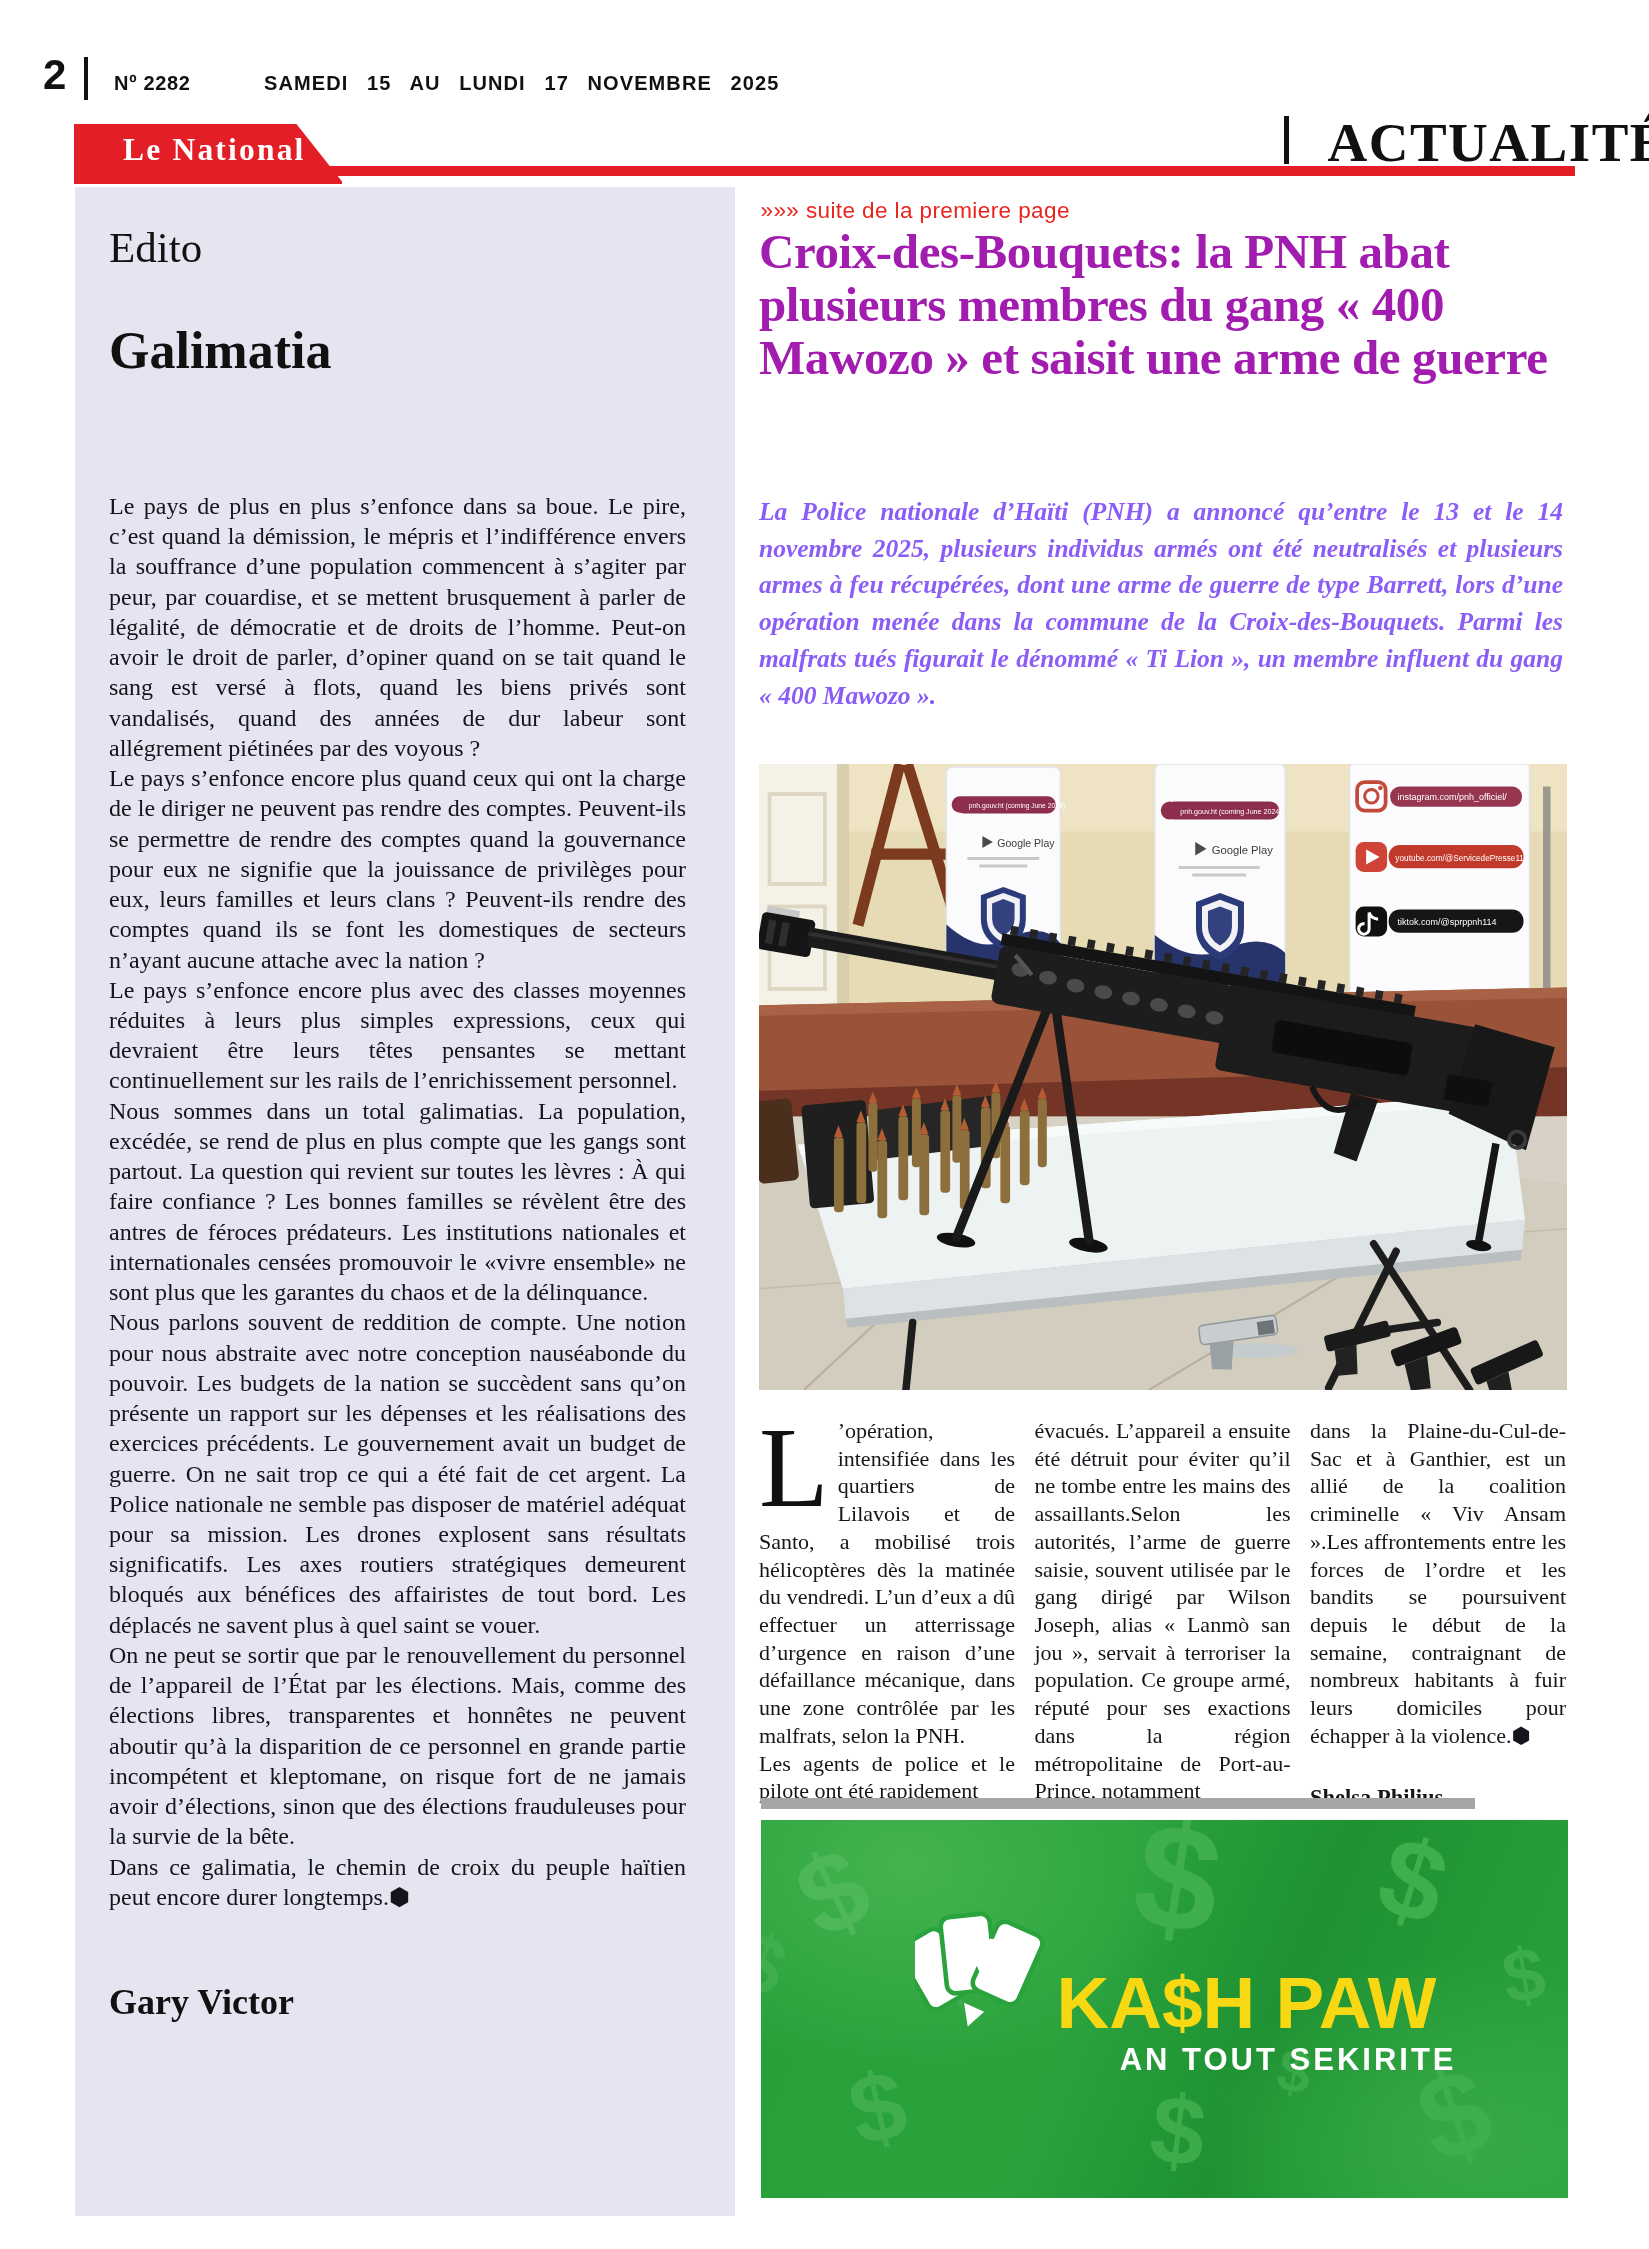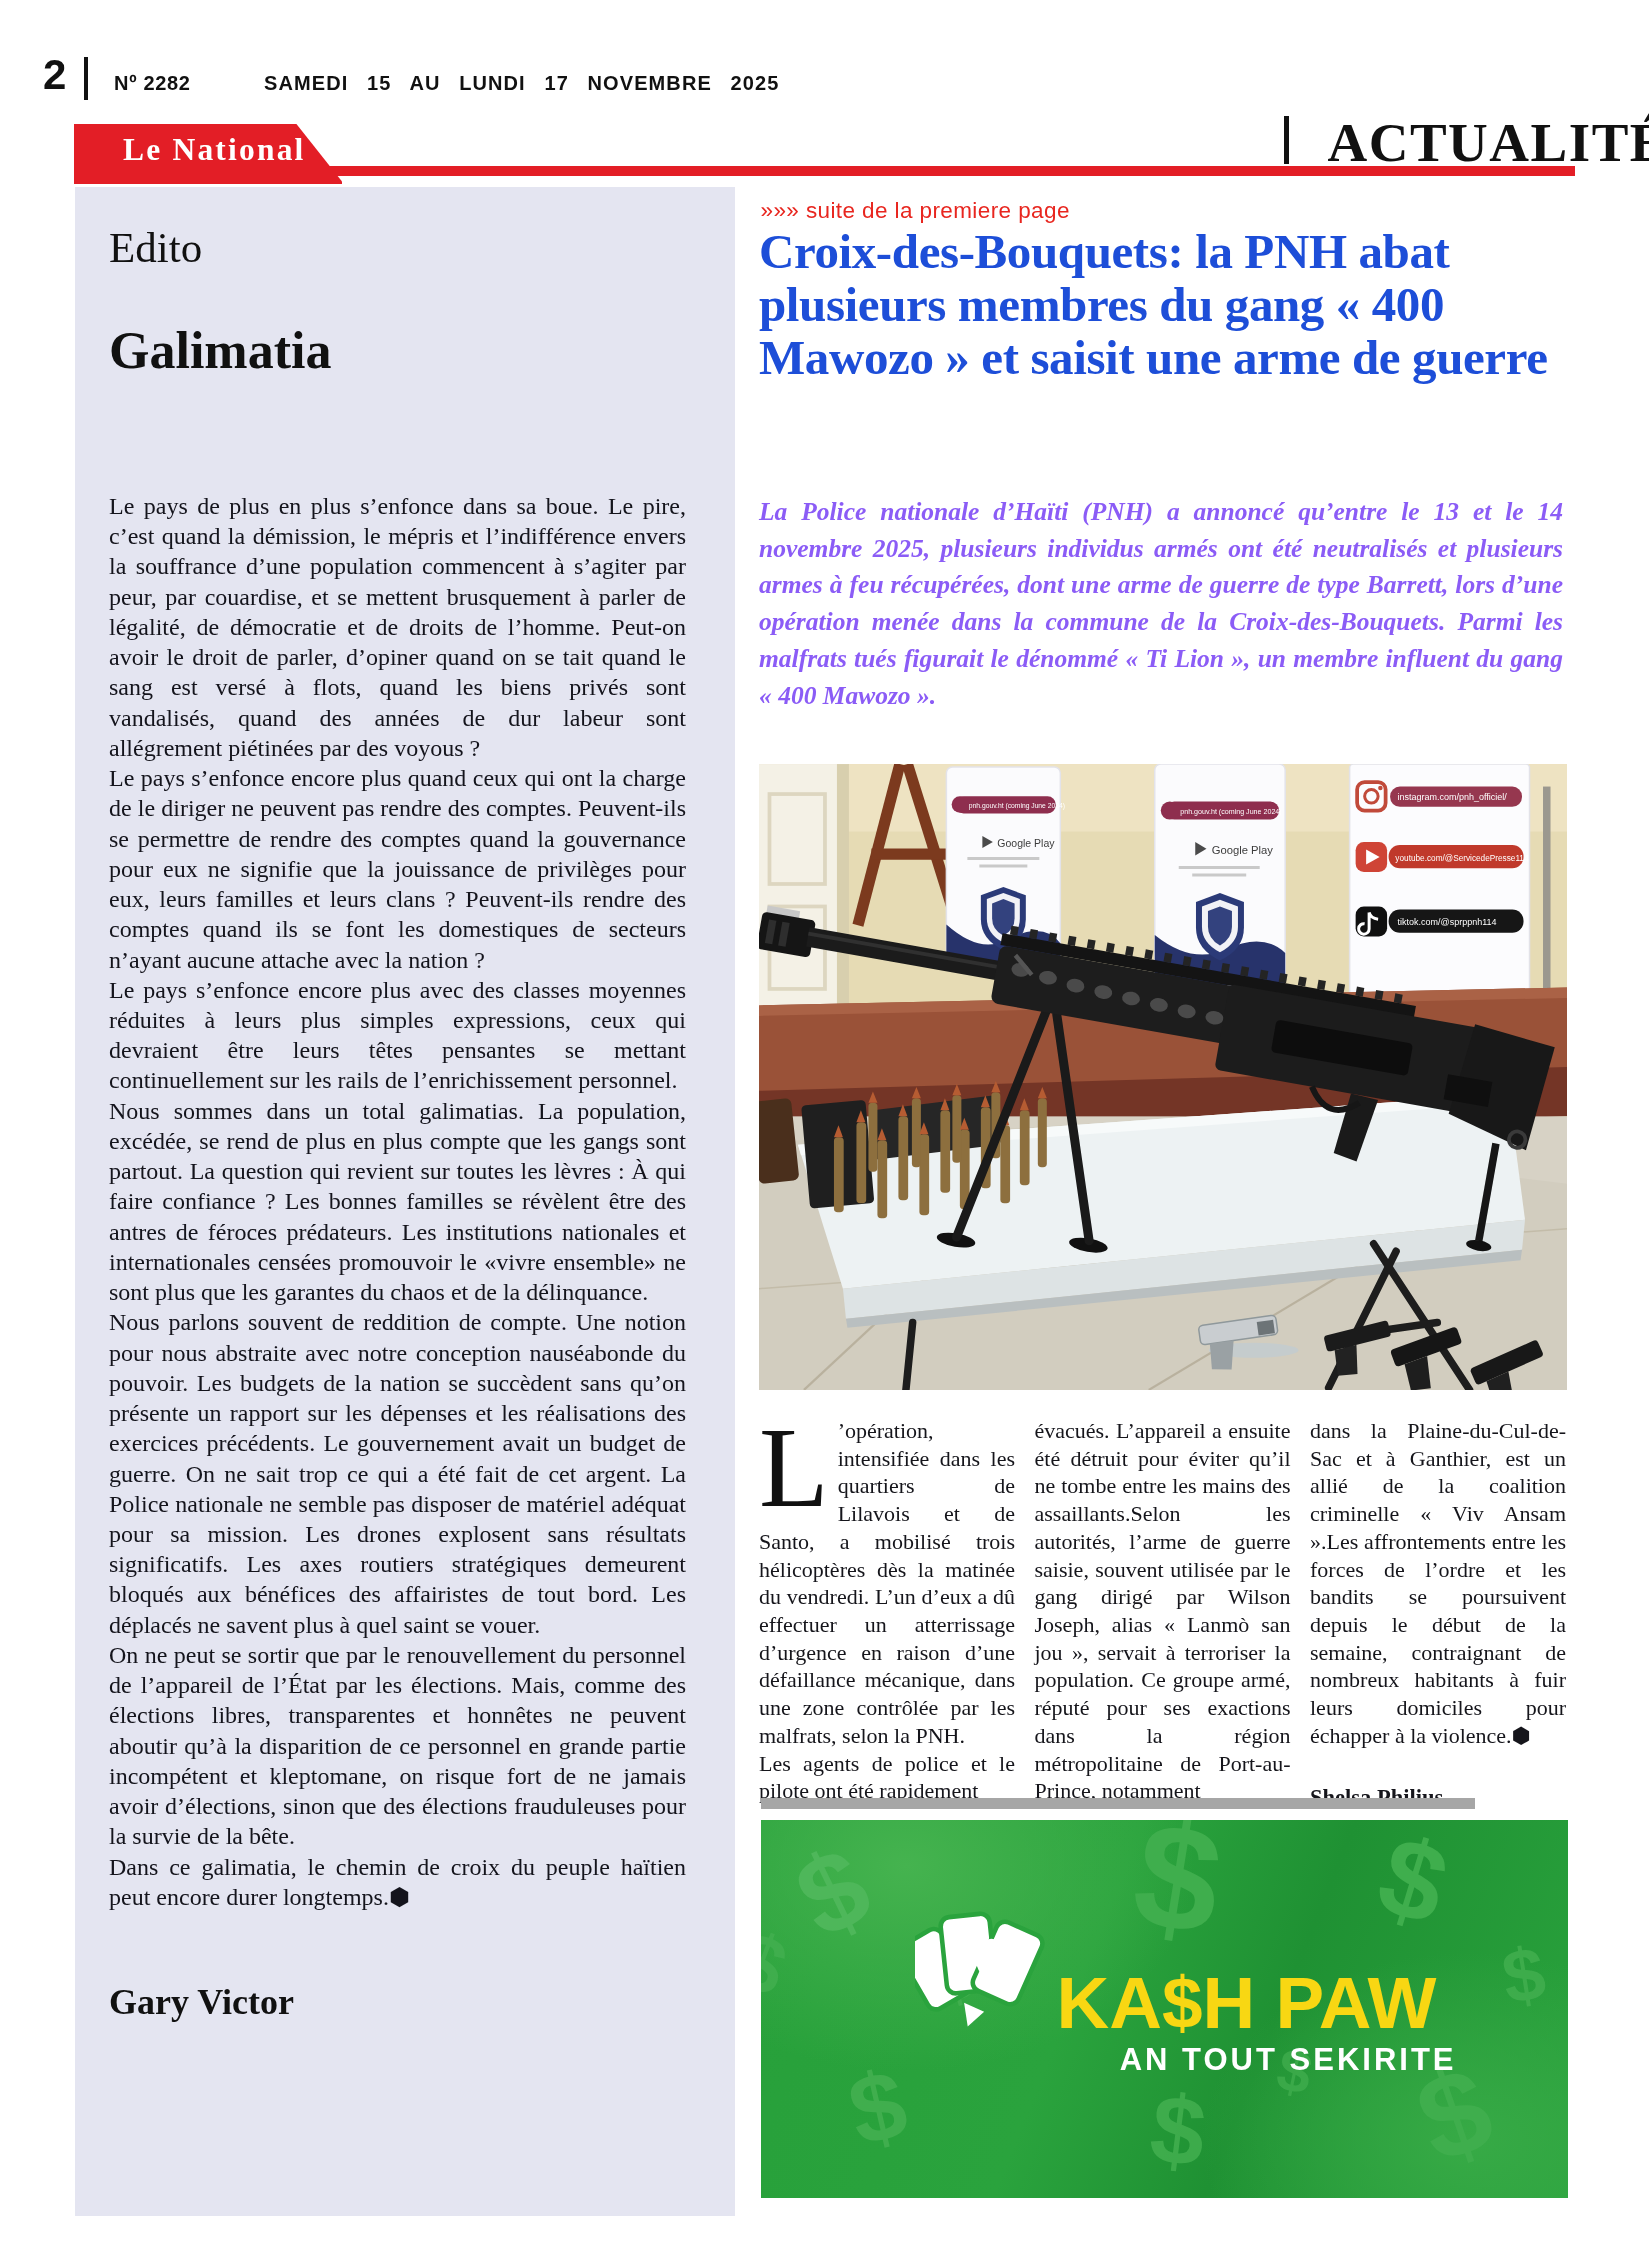--- a/index.html
+++ b/index.html
@@ -31,21 +31,21 @@
   .edito-title{font-size:52px;margin:49px 0 0 0;font-weight:bold;color:#111;}
   .edito-body{margin-top:111px;}
   .edito-body p{margin:0;font-size:24px;line-height:1.26;text-align:justify;color:#14141c;}
   .edito-signature{margin-top:69px;font-size:36px;font-weight:bold;color:#111;}
 
   
   .article{position:absolute;left:759px;top:196px;width:808px;height:2025px;}
   .kicker{position:absolute;left:1.5px;top:1.5px;color:#e8261f;font-family:"Liberation Sans",sans-serif;
           font-size:22.5px;letter-spacing:0.4px;}
   .headline{position:absolute;left:0;top:30px;width:808px;margin:0;font-weight:bold;
-          font-size:49px;line-height:1.08;letter-spacing:-0.4px;color:#1d4ed8;}
+          font-size:49px;line-height:1.08;letter-spacing:-0.4px;color:#a21caf;}
   .lede{position:absolute;left:0;top:298px;width:804px;margin:0;font-weight:bold;font-style:italic;
           font-size:25.5px;line-height:1.44;text-align:justify;color:#8b5cf6;}
 
   .photo{position:absolute;left:0;top:568px;width:808px;height:626px;overflow:hidden;background:#e6dbb4;}
 
   .columns{position:absolute;left:0;top:1221px;width:808px;display:flex;gap:19.5px;}
   .col{width:256px;font-size:22px;line-height:1.26;text-align:justify;color:#15151b;}
   .col p{margin:0;}
   .dropcap{float:left;font-size:114px;line-height:0.73;padding:9px 9px 0 0;color:#111;}
   .byline{margin-top:34px;font-weight:bold;font-size:22.5px;}

